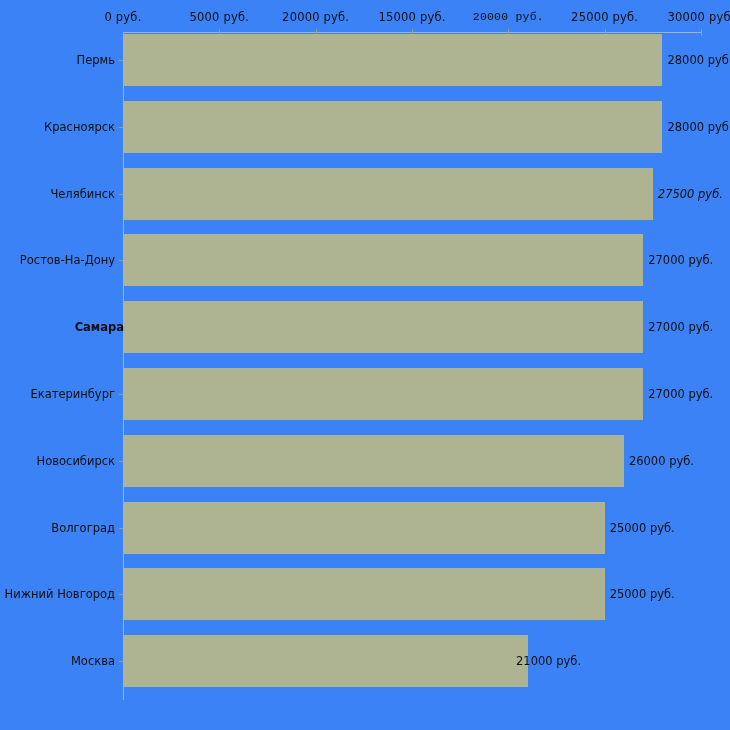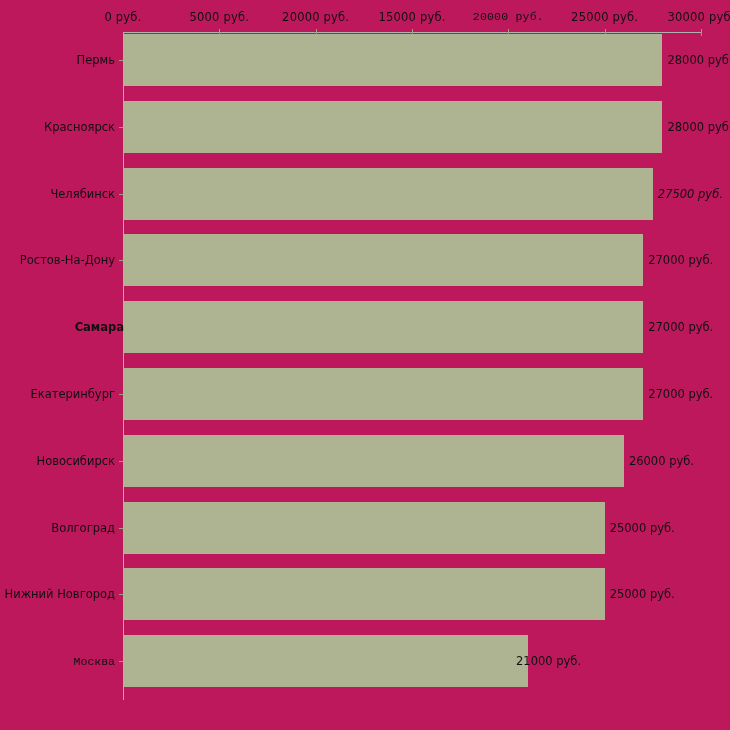--- a/index.html
+++ b/index.html
@@ -11,21 +11,21 @@
     width: 730px;
     height: 730px;
     font-family: "DejaVu Sans", sans-serif;
     overflow: hidden;
   }
 
   #chart-root {
     position: relative;
     width: 730px;
     height: 730px;
-    background: #be185d;
+    background: #3b82f6;
   }
 
   
   .xtick-label {
     position: absolute;
     font-size: 11.5px;
     color: #101010;
     white-space: nowrap;
     transform: translateX(-50%);
     letter-spacing: 0.2px;
@@ -121,21 +121,21 @@
       <div class="ytick-label" style="right: 606px; top: 327.2px; font-weight: bold;">Самара</div>
       <div class="ytick-mark" style="left: 119px; top: 394px;"></div>
       <div class="ytick-label" style="right: 615px; top: 394px;">Екатеринбург</div>
       <div class="ytick-mark" style="left: 119px; top: 461px;"></div>
       <div class="ytick-label" style="right: 615px; top: 460.8px;">Новосибирск</div>
       <div class="ytick-mark" style="left: 119px; top: 528px;"></div>
       <div class="ytick-label" style="right: 615px; top: 527.6px;">Волгоград</div>
       <div class="ytick-mark" style="left: 119px; top: 594px;"></div>
       <div class="ytick-label" style="right: 615px; top: 594.4px;">Нижний Новгород</div>
       <div class="ytick-mark" style="left: 119px; top: 661px;"></div>
-      <div class="ytick-label" style="right: 615px; top: 661.2px; font-family: Liberation Mono, monospace;">Москва</div>
+      <div class="ytick-label" style="right: 615px; top: 661.2px;">Москва</div>
     </div>
   <div id="bars-layer">
       <div class="bar" style="left: 124px; top: 34px; width: 538.467px; height: 52px; background: rgb(174, 179, 146);"></div>
       <div class="bar-value-label" style="left: 667.467px; top: 60px;">28000 руб.</div>
       <div class="bar" style="left: 124px; top: 100.8px; width: 538.467px; height: 52px; background: rgb(174, 179, 146);"></div>
       <div class="bar-value-label" style="left: 667.467px; top: 126.8px;">28000 руб.</div>
       <div class="bar" style="left: 124px; top: 167.6px; width: 528.833px; height: 52px; background: rgb(174, 179, 146);"></div>
       <div class="bar-value-label" style="left: 657.833px; top: 193.6px; font-style: italic;">27500 руб.</div>
       <div class="bar" style="left: 124px; top: 234.4px; width: 519.2px; height: 52px; background: rgb(174, 179, 146);"></div>
       <div class="bar-value-label" style="left: 648.2px; top: 260.4px;">27000 руб.</div>

